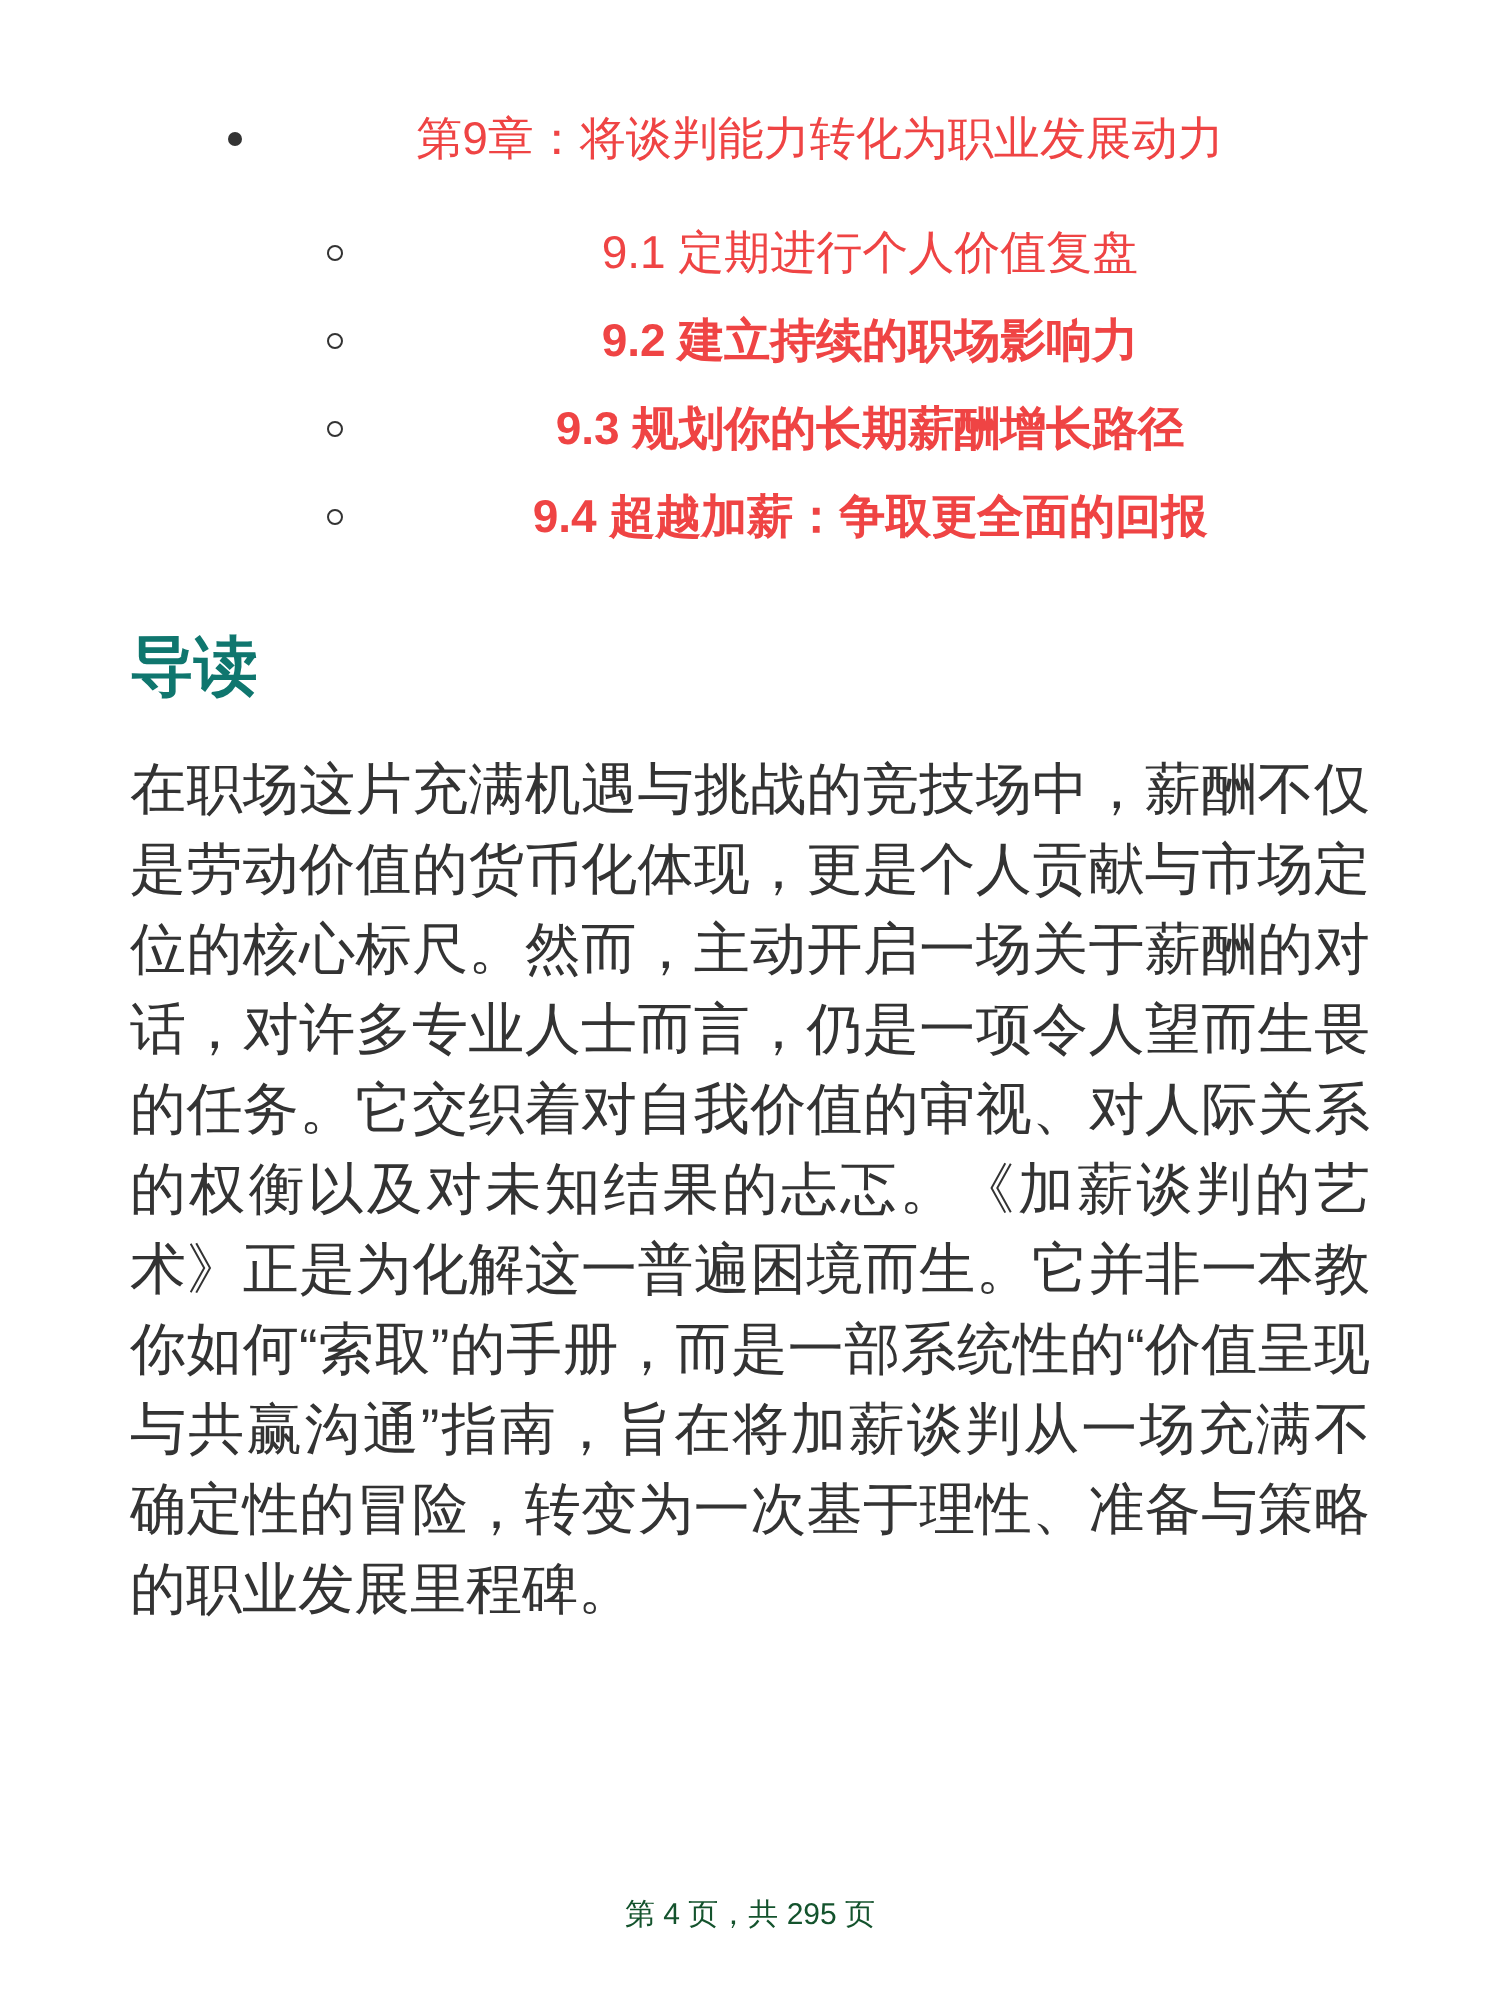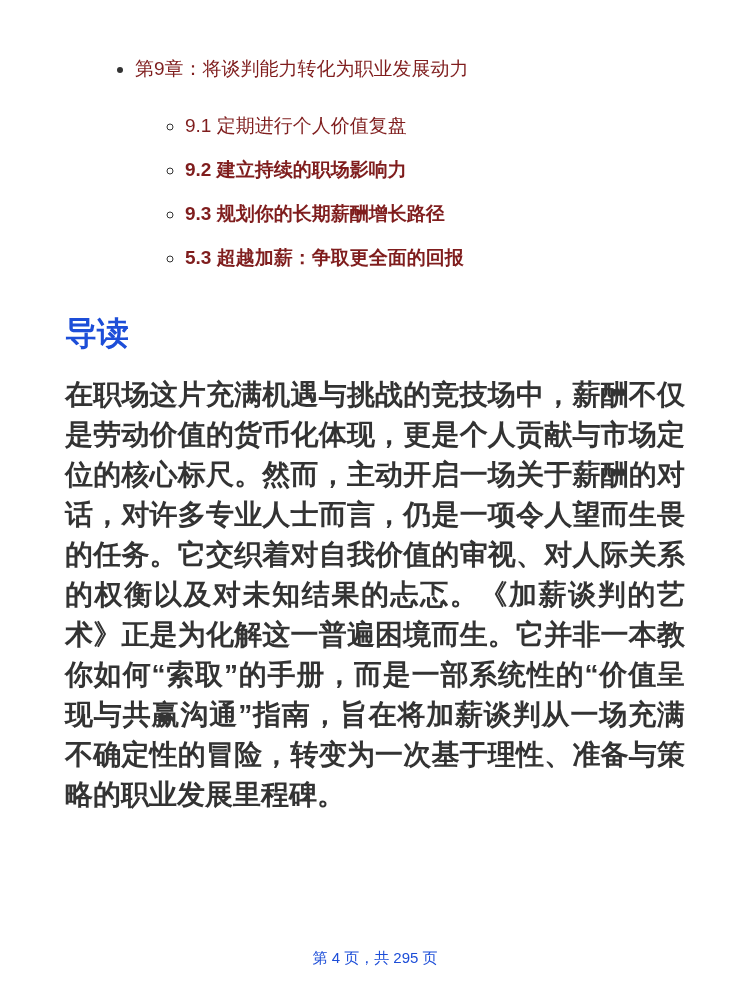--- a/index.html
+++ b/index.html
@@ -17,22 +17,23 @@
     position: relative;
     width: 750px;
     height: 1000px;
     padding: 55px 65px 0 65px;
   }
   
   ul.toc {
     list-style: disc;
     margin: 0;
     padding: 0 0 0 70px;
-    font-size: 19px;
-    color: #7f1d1d;
+    font-size: 23px;
+    color: #ef4444;
+    text-align: center;
   }
   ul.toc > li {
     line-height: 28px;
   }
   ul.toc-sub {
     list-style: circle;
     margin: 29px 0 0 0;
     padding: 0 0 0 50px;
   }
   ul.toc-sub > li {
@@ -45,42 +46,41 @@
   }
   li::marker {
     color: #333333;
   }
   
   h2.lead-heading {
     margin: 43px 0 24px 0;
     font-size: 32px;
     line-height: 36px;
     font-weight: 700;
-    color: #1d4ed8;
+    color: #0f766e;
   }
   
   p.body-para {
     margin: 0 0 8px 0;
     font-size: 28px;
     line-height: 40px;
     text-align: justify;
     overflow-wrap: break-word;
     color: #333333;
-    font-weight: bold;
   }
   
   .page-footer {
     position: absolute;
     left: 0;
     right: 0;
     bottom: 34px;
     text-align: center;
     font-size: 15px;
     line-height: 16px;
-    color: #1d4ed8;
+    color: #14532d;
   }
 </style>
 </head>
 <body>
 
 <div class="page">
 
   <ul class="toc">
     <li>
       <span>第9章：将谈判能力转化为职业发展动力</span>
@@ -88,21 +88,21 @@
         <li>
           <span>9.1 定期进行个人价值复盘</span>
         </li>
         <li>
           <span>9.2 建立持续的职场影响力</span>
         </li>
         <li>
           <span>9.3 规划你的长期薪酬增长路径</span>
         </li>
         <li>
-          <span>5.3 超越加薪：争取更全面的回报</span>
+          <span>9.4 超越加薪：争取更全面的回报</span>
         </li>
       </ul>
     </li>
   </ul>
 
   <h2 class="lead-heading">导读</h2>
 
   <p class="body-para">在职场这片充满机遇与挑战的竞技场中，薪酬不仅是劳动价值的货币化体现，更是个人贡献与市场定位的核心标尺。然而，主动开启一场关于薪酬的对话，对许多专业人士而言，仍是一项令人望而生畏的任务。它交织着对自我价值的审视、对人际关系的权衡以及对未知结果的忐忑。《加薪谈判的艺术》正是为化解这一普遍困境而生。它并非一本教你如何“索取”的手册，而是一部系统性的“价值呈现与共赢沟通”指南，旨在将加薪谈判从一场充满不确定性的冒险，转变为一次基于理性、准备与策略的职业发展里程碑。</p>
 
 

